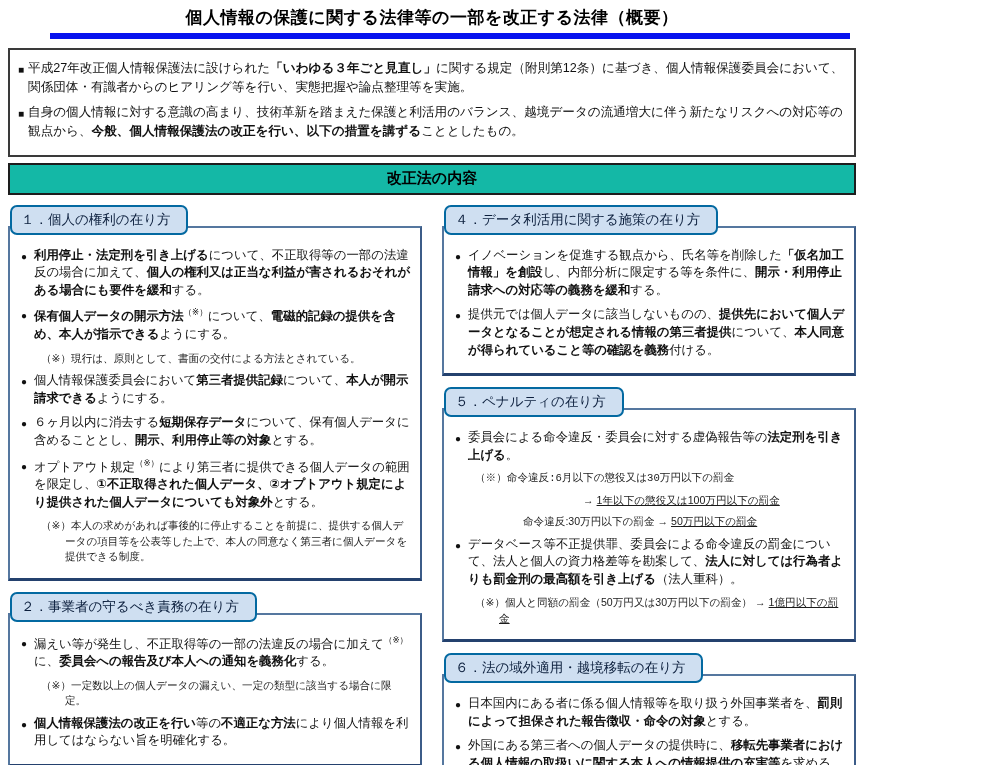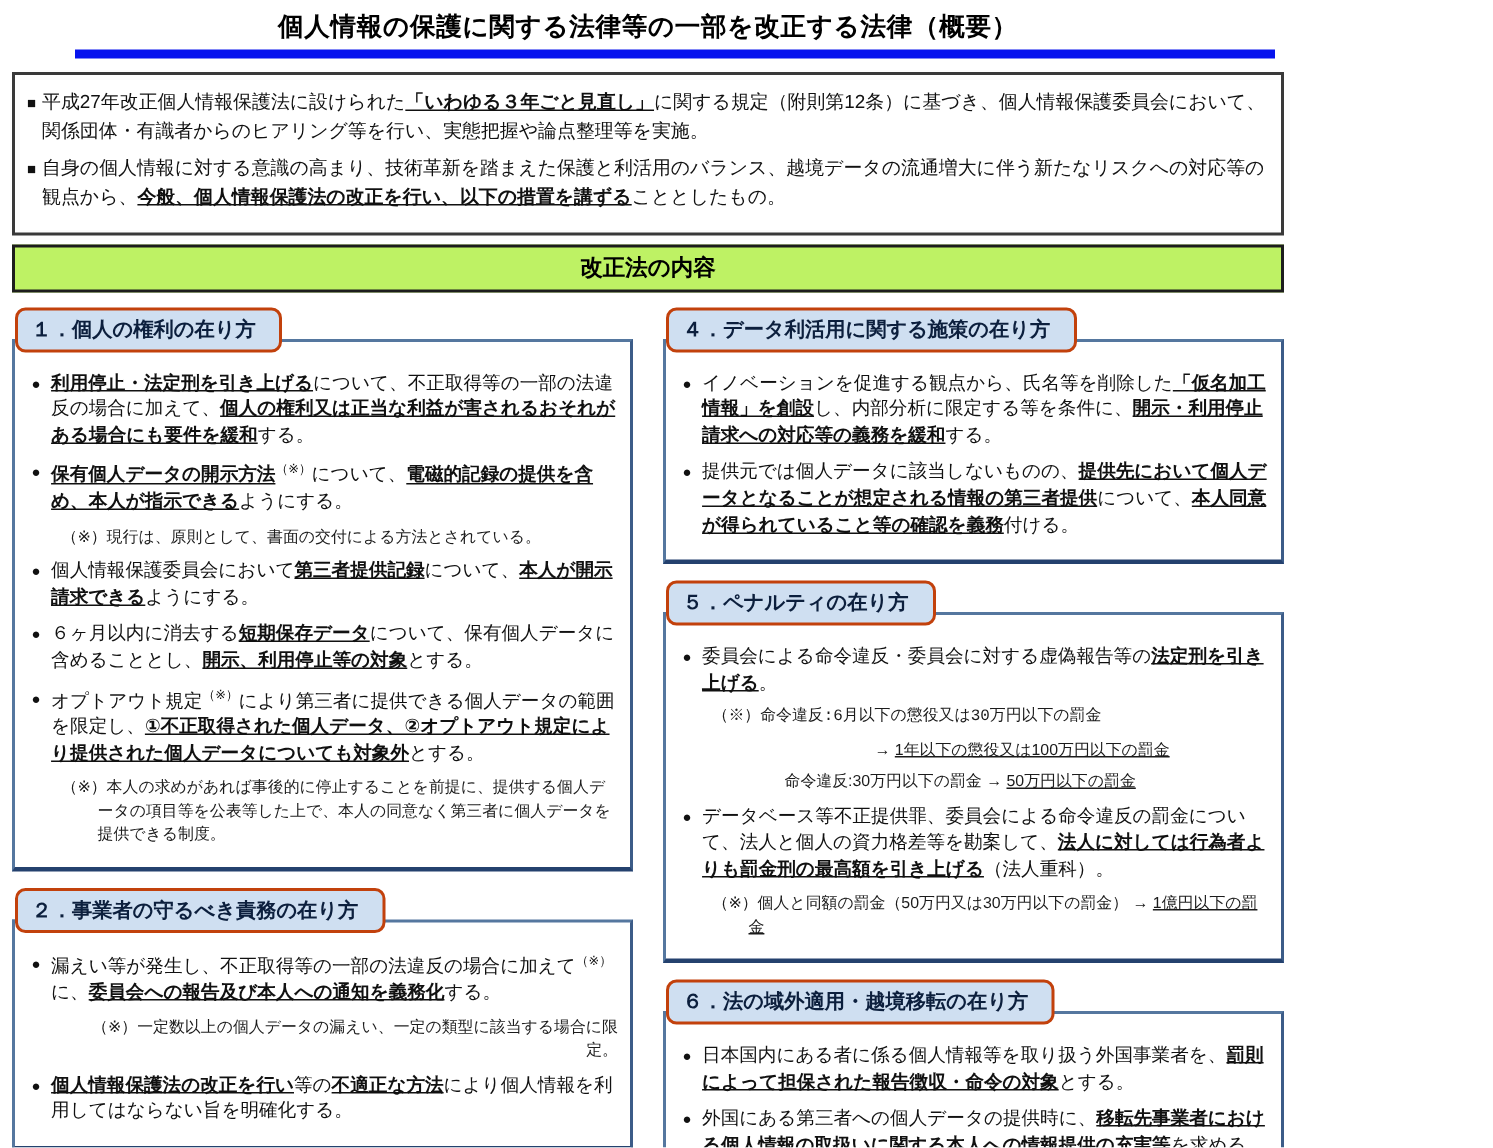--- a/index.html
+++ b/index.html
@@ -7,36 +7,36 @@
   body { font-family:"Liberation Sans","DejaVu Sans",sans-serif; color:#111; }
   .page { width:864px; height:765px; background:#fff; padding:4px 8px 6px 8px; overflow:hidden; position:relative; }
 
   .title { text-align:center; font-size:17px; font-weight:bold; letter-spacing:0.5px; padding:2px 0 3px 0; color:#000; }
   .title-rule { height:6px; background:#0713ee; margin:1px 6px 0 42px; }
 
   .summary-box { border:2px solid #3a3a3a; margin-top:9px; padding:7px 10px 8px 8px; }
   .intro-item { display:flex; font-size:12.6px; line-height:1.5; margin:2px 0 6px 0; }
   .intro-item .sq { font-size:10px; padding:3px 4px 0 0; }
 
-  .band { margin-top:6px; border:2px solid #1d1d1d; background:#bef264; text-align:center; font-size:15px; font-weight:bold; padding:4px 0 5px 0; color:#000; }
+  .band { margin-top:6px; border:2px solid #1d1d1d; background:#14b8a6; text-align:center; font-size:15px; font-weight:bold; padding:4px 0 5px 0; color:#000; }
 
   .columns { display:flex; gap:20px; margin-top:10px; align-items:flex-start; }
   .col { flex:1 1 0; min-width:0; }
 
   .section { margin-bottom:11px; }
-  .tab { display:inline-block; position:relative; z-index:2; margin-left:2px; background:#cfdff1; border:2px solid #c2410c; border-radius:7px; font-weight:bold; font-size:13.5px; color:#0c1f3d; padding:4px 16px 4px 9px; }
+  .tab { display:inline-block; position:relative; z-index:2; margin-left:2px; background:#cfdff1; border:2px solid #0369a1; border-radius:7px; font-weight:normal; font-size:13.5px; color:#0c1f3d; padding:4px 16px 4px 9px; }
   .box { position:relative; z-index:1; margin-top:-9px; border:2px solid #55779f; border-bottom:3px solid #24416e; border-right:2px solid #3c5c88; padding:14px 8px 7px 9px; background:#fff; }
 
   .item { display:flex; font-size:12.4px; line-height:1.42; margin:5px 0 7px 0; }
   .item .marker { font-size:10px; padding:3px 7px 0 2px; }
   .item .txt { flex:1; }
   .note { font-size:10.6px; line-height:1.45; color:#1b1b1b; margin:2px 0 6px 0; }
 
   .sg-n {} 
-  .sg-bu { font-weight:bold; text-decoration:underline; }
+  .sg-bu { font-weight:bold; }
   .sg-u { text-decoration:underline; }
   .sg-sup { font-size:8.5px; vertical-align:super; }
 </style>
 </head>
 <body>
 
 <div class="page">
   <div class="title">個人情報の保護に関する法律等の一部を改正する法律（概要）</div>
   <div class="title-rule"></div>
 
@@ -79,21 +79,21 @@
               <span class="marker">●</span>
               <div class="txt"><span class="sg-n">オプトアウト規定</span><span class="sg-sup">（※）</span><span class="sg-n">により第三者に提供できる個人データの範囲を限定し、</span><span class="sg-bu">①不正取得された個人データ、②オプトアウト規定により提供された個人データについても対象外</span><span class="sg-n">とする。</span></div>
             </div>
             <div class="note" style="padding-left: 46px; text-indent: -24px;"><span class="sg-n">（※）本人の求めがあれば事後的に停止することを前提に、提供する個人データの項目等を公表等した上で、本人の同意なく第三者に個人データを提供できる制度。</span></div>
           </div></div>
         <div class="section"><div class="tab">２．事業者の守るべき責務の在り方</div><div class="box">
             <div class="item">
               <span class="marker">●</span>
               <div class="txt"><span class="sg-n">漏えい等が発生し、不正取得等の一部の法違反の場合に加えて</span><span class="sg-sup">（※）</span><span class="sg-n">に、</span><span class="sg-bu">委員会への報告及び本人への通知を義務化</span><span class="sg-n">する。</span></div>
             </div>
-            <div class="note" style="padding-left: 46px; text-indent: -24px; text-align: right;"><span class="sg-n">（※）一定数以上の個人データの漏えい、一定の類型に該当する場合に限定。</span></div>
+            <div class="note" style="padding-left: 46px; text-indent: -24px;"><span class="sg-n">（※）一定数以上の個人データの漏えい、一定の類型に該当する場合に限定。</span></div>
             <div class="item">
               <span class="marker">●</span>
               <div class="txt"><span class="sg-bu">個人情報保護法の改正を行い</span><span class="sg-n">等の</span><span class="sg-bu">不適正な方法</span><span class="sg-n">により個人情報を利用してはならない旨を明確化する。</span></div>
             </div>
           </div></div>
         <div class="section"><div class="tab">３．事業者による自主的な取組を促す仕組みの在り方</div></div>
       </div>
     <div class="col">
         <div class="section"><div class="tab">４．データ利活用に関する施策の在り方</div><div class="box">
             <div class="item">

